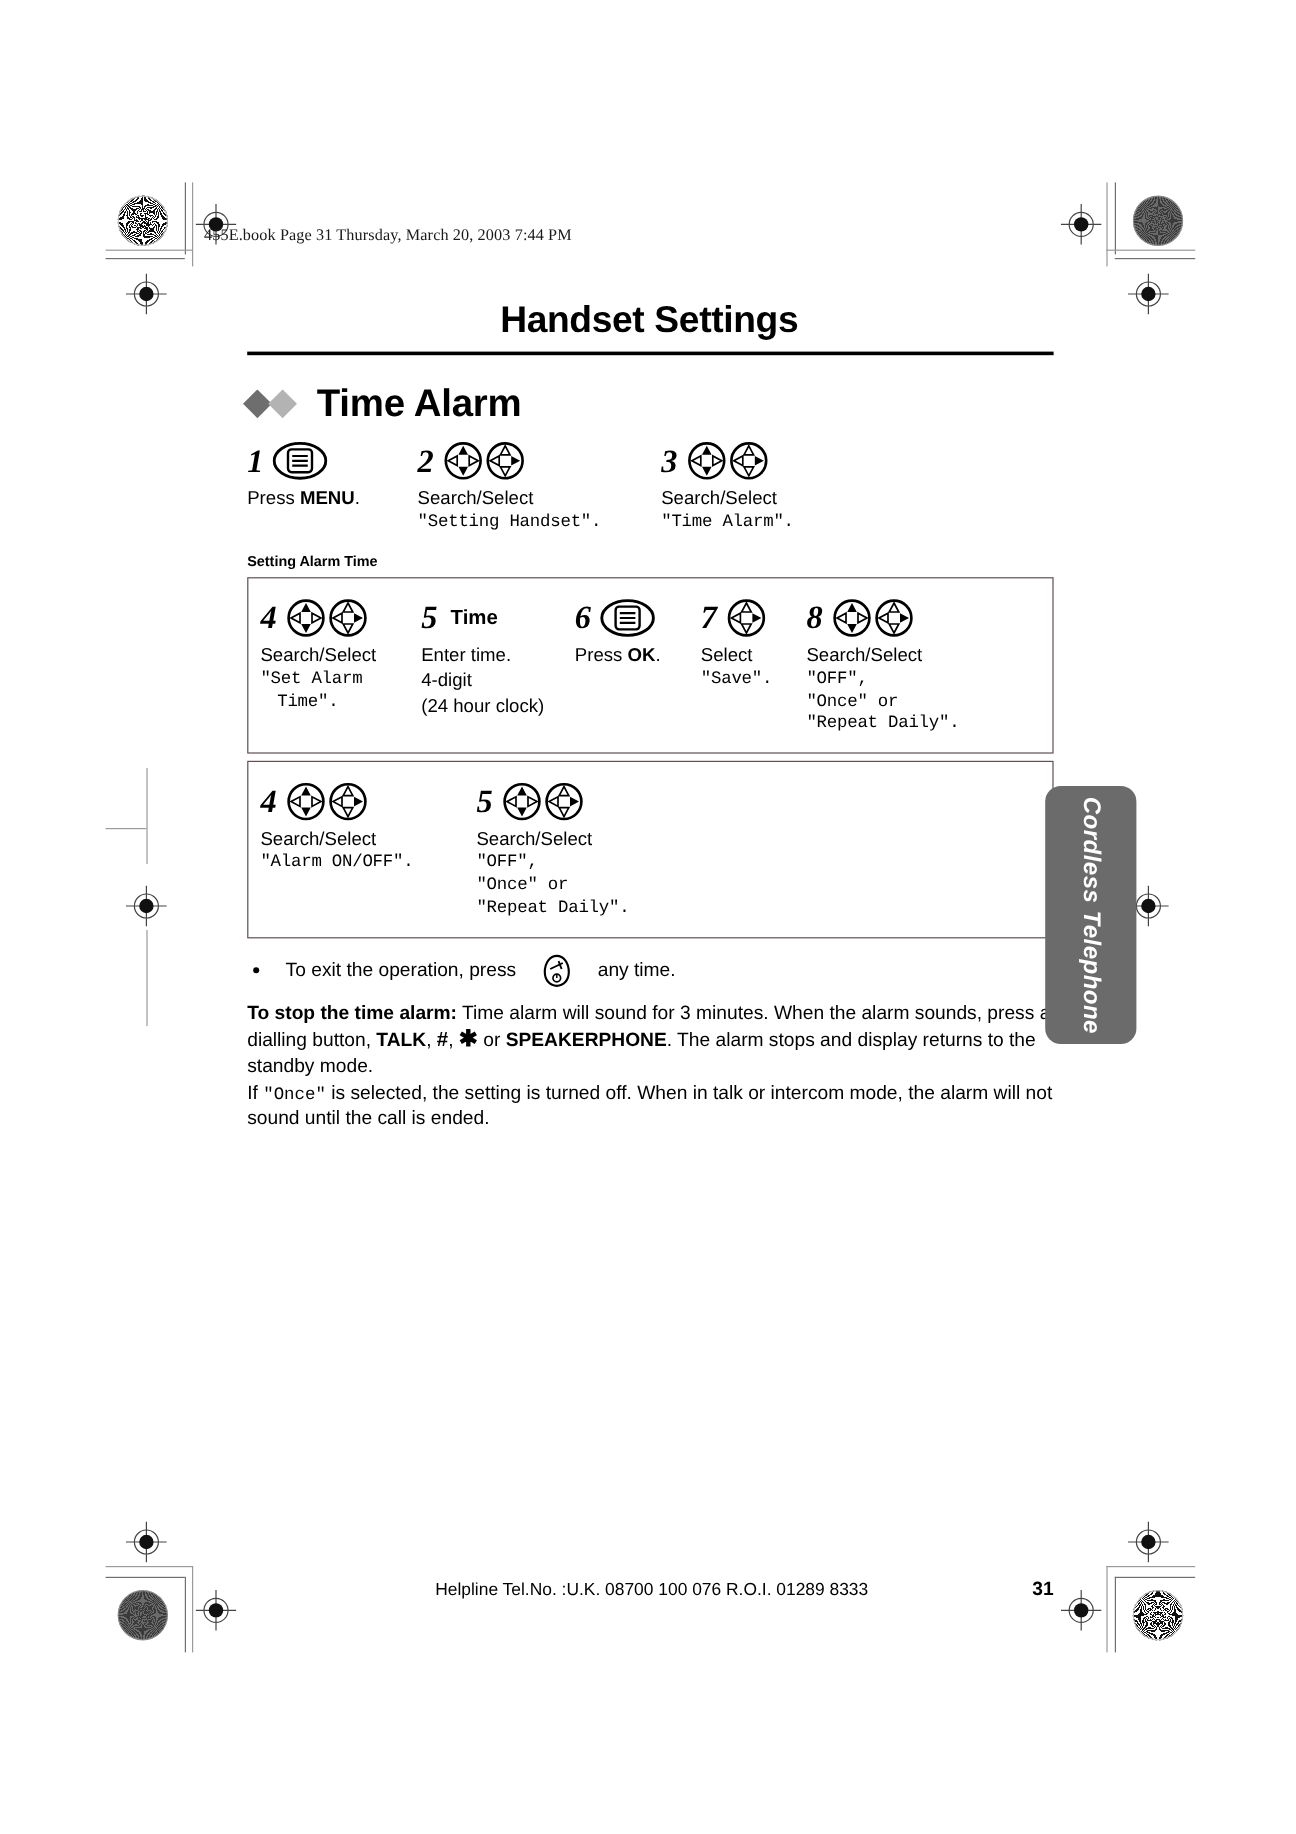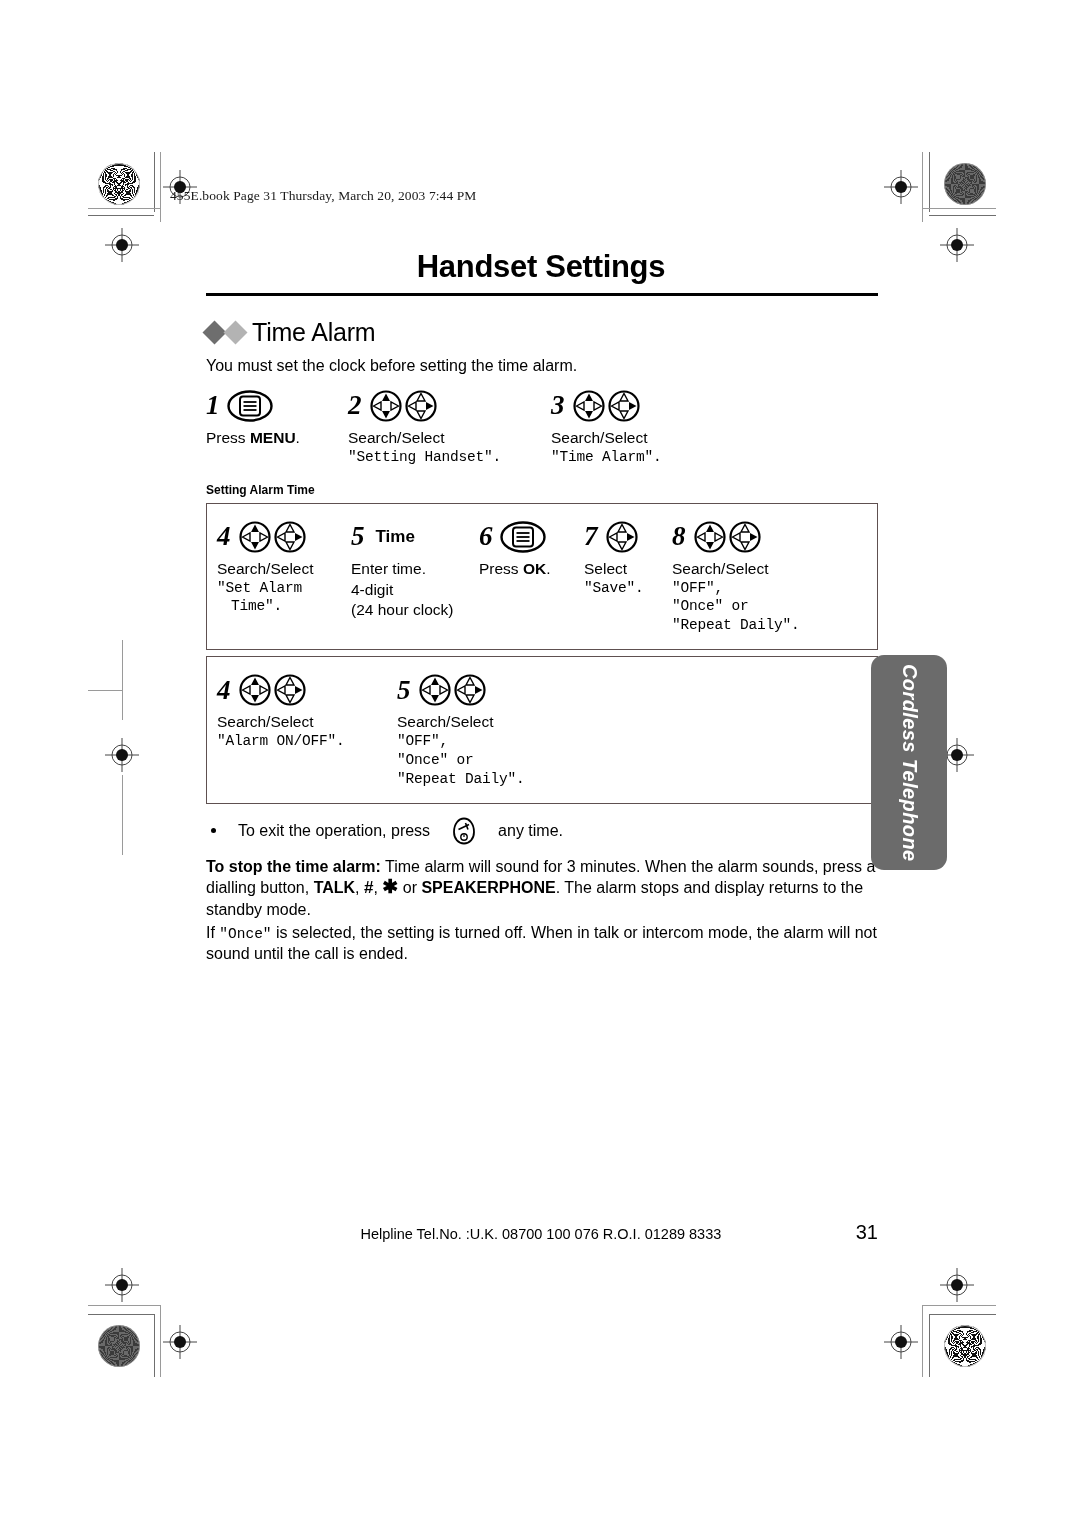--- a/index.html
+++ b/index.html
@@ -42,21 +42,21 @@
   .chapter-title{
     text-align:center;font-size:31px;font-weight:bold;letter-spacing:-.3px;
     line-height:1.1;margin:0;padding-right:2px;
   }
   .rule{height:3px;background:#000;margin-top:9px;}
 
   .sec-head{display:flex;align-items:center;gap:0;margin-top:22px;}
   .diamond{width:17px;height:17px;transform:rotate(45deg);display:inline-block;}
   .d1{background:#6e6e6e;}
   .d2{background:#b3b3b3;margin-left:4px;}
-  .sec-title{font-size:25px;font-weight:normal;margin-left:8px;letter-spacing:-.2px;}
+  .sec-title{font-size:32px;font-weight:bold;margin-left:20px;letter-spacing:-.2px;}
 
   .banner{
     margin-top:12px;background:#b0b0b0;height:29px;
     display:flex;align-items:center;justify-content:center;
     font-size:15px;font-weight:bold;letter-spacing:-.1px;
   }
   .lead{margin-top:9px;font-size:16px;line-height:1.3;}
 
   
   .steps{display:flex;align-items:flex-start;margin-top:10px;}
@@ -100,24 +100,24 @@
     position:absolute;left:871px;top:655px;width:76px;height:215px;
     background:#6b6b6b;border-radius:13px;
     display:flex;align-items:center;justify-content:center;
   }
   .sidetab span{
     writing-mode:vertical-rl;color:#fff;font-style:italic;font-weight:bold;
     font-size:20px;letter-spacing:.4px;white-space:nowrap;
   }
 
   
-  .footer{position:absolute;left:206px;top:1221px;width:672px;
+  .footer{position:absolute;left:206px;top:1316px;width:672px;
     display:flex;align-items:baseline;}
   .foot-help{font-size:14.5px;flex:1;text-align:center;padding-left:20px;}
-  .foot-page{font-size:20px;font-weight:normal;}
+  .foot-page{font-size:16px;font-weight:bold;}
 </style>
 </head>
 <body>
 
 <div class="page">
 
   <div>
 
     <div class="mark starburst" style="left:98px;top:163px;"></div>
     <div class="cropline v" style="left:154px;top:152px;height:60px;"></div>
@@ -234,21 +234,20 @@
 
     <div class="chapter-title">Handset Settings</div>
     <div class="rule"></div>
 
     <div class="sec-head">
       <span class="diamond d1"></span>
       <span class="diamond d2"></span>
       <span class="sec-title">Time Alarm</span>
     </div>
 
-    <div class="lead">You must set the clock before setting the time alarm.</div>
 
     <div class="steps" style="margin-top:8px;">
 
       <div class="step" style="width:142px;">
         <div class="step-top">
           <span class="num">1</span>
           <span class="icons">
             <span class="menukey">
               <svg viewBox="0 0 46 32" width="46" height="32">
                 <ellipse cx="23" cy="16" rx="21.5" ry="14.5" fill="none" stroke="#000" stroke-width="2.4"></ellipse>

